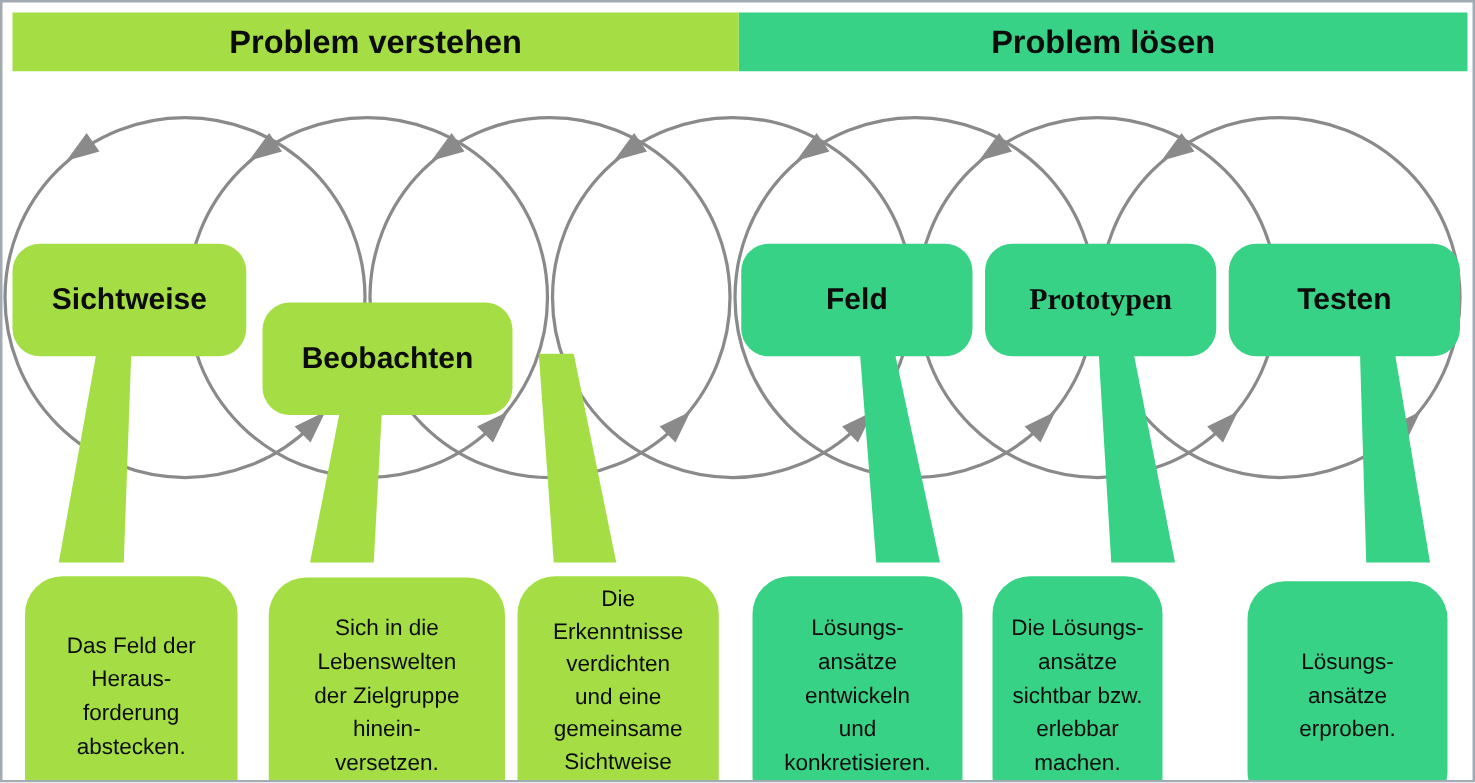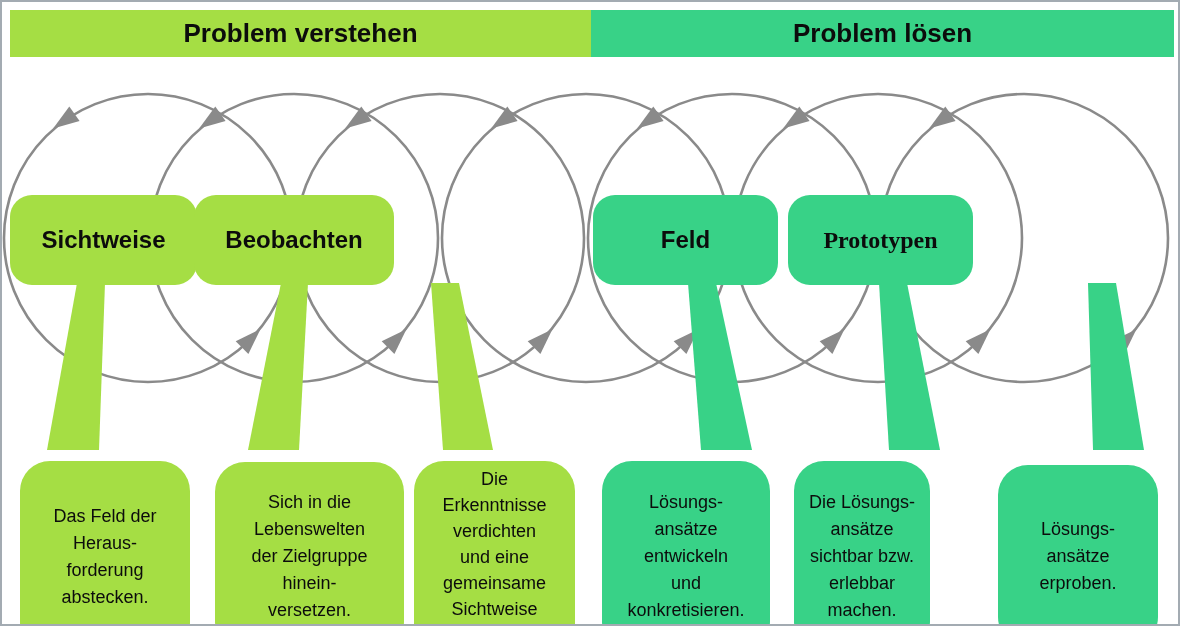--- a/index.html
+++ b/index.html
@@ -32,21 +32,21 @@
   
   .stage{
     position:absolute;top:193px;height:90px;z-index:2;
     border-radius:22px;
     display:flex;align-items:center;justify-content:center;
     font-size:24px;font-weight:bold;color:#0c0c0c;
   }
   .light{background:var(--light);}
   .green{background:var(--green);}
   .s1{left:8px;width:187px;}
-  .s2{left:192px;width:200px;}
+  .s2{left:208px;width:200px;margin-top:47px;}
   .s3{left:397px;width:186px;}
   .s4{left:591px;width:185px;}
   .s5{left:786px;width:185px;font-family:Liberation Serif, serif;}
   .s6{left:981px;width:185px;}
 
   
   .callout{
     position:absolute;z-index:2;
     border-radius:30px;
     display:flex;align-items:center;justify-content:center;
@@ -101,20 +101,21 @@
       <polygon class="tail-green" points="686,281 714,281 750,448 699,448"></polygon>
       <polygon class="tail-green" points="877,281 905,281 938,448 887,448"></polygon>
       <polygon class="tail-green" points="1086,281 1114,281 1142,448 1091,448"></polygon>
     </g>
   </svg>
 
   <div class="stage light s1">Sichtweise</div>
   <div class="stage light s2">Beobachten</div>
   <div class="stage green s4">Feld</div>
   <div class="stage green s5">Prototypen</div>
+  <div class="stage green s6">Testen</div>
 
   <div class="callout light c1">Das Feld der
 Heraus-
 forderung
 abstecken.</div>
   <div class="callout light c2">Sich in die
 Lebenswelten
 der Zielgruppe
 hinein-
 versetzen.</div>

